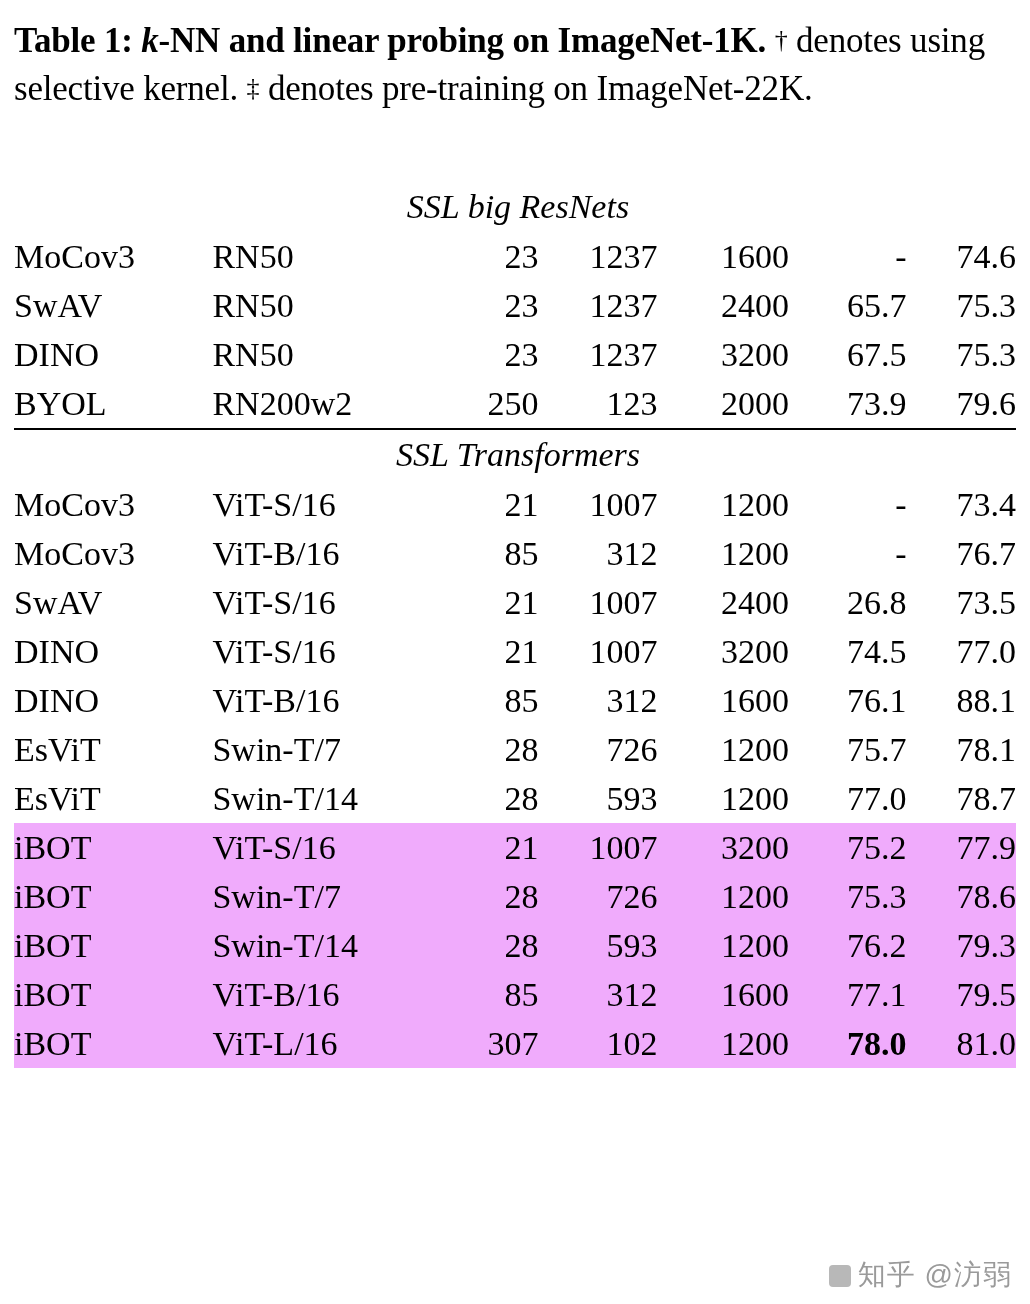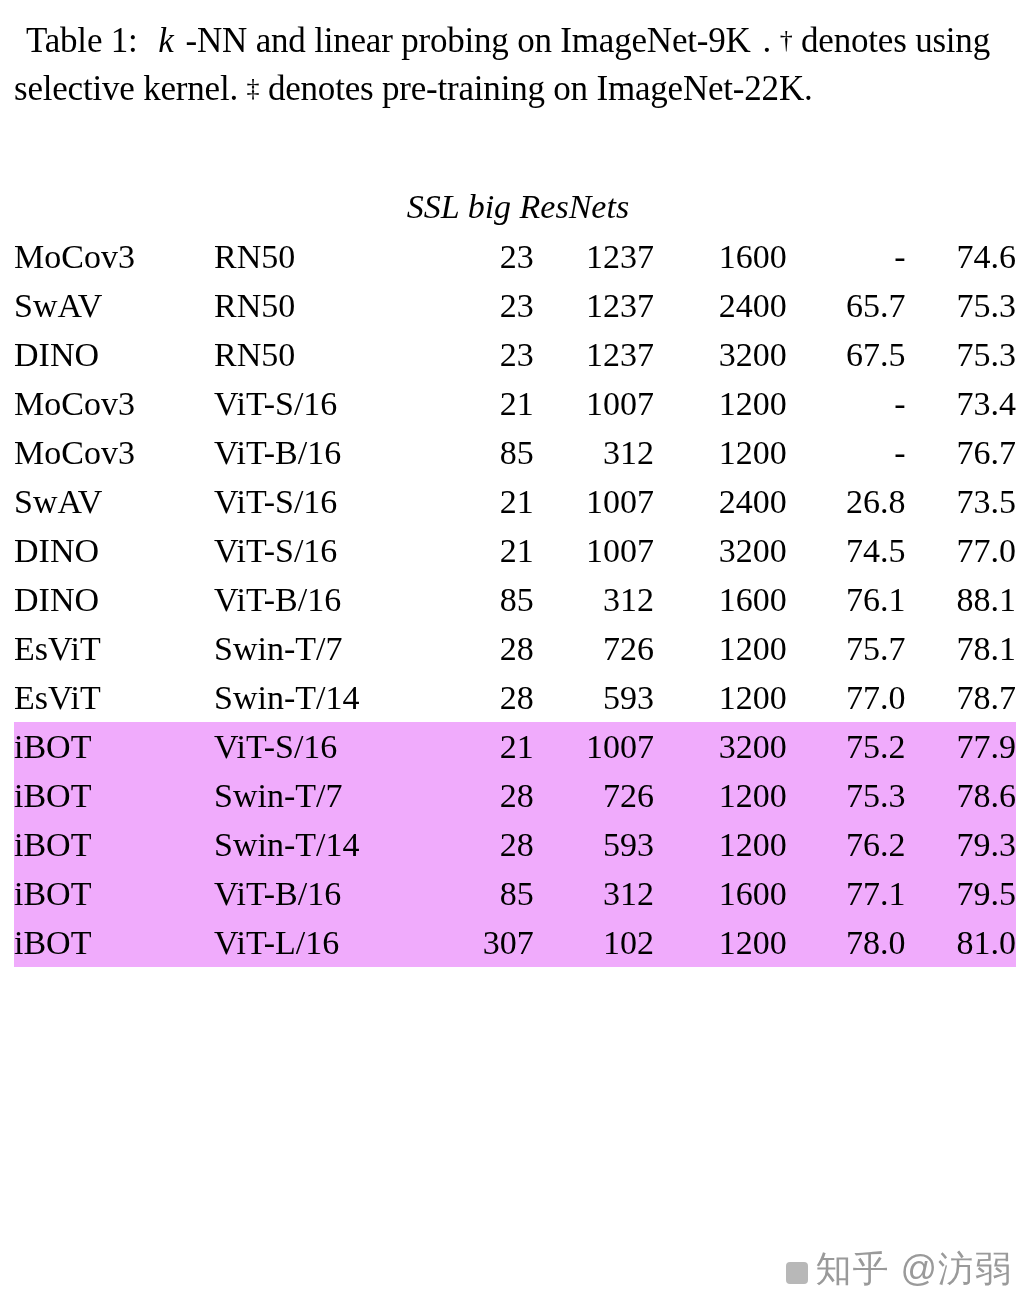--- a/index.html
+++ b/index.html
@@ -24,21 +24,21 @@
   .caption {
     position: absolute;
     left: 14px;
     top: 16px;
     width: 1005px;
     font-size: 35px;
     line-height: 47px;
     text-align: left;
     letter-spacing: -0.2px;
   }
-  .caption .b { font-weight: normal; margin-left: 12px; }
+  .caption .b { font-weight: bold; }
   .caption .it { font-style: italic; }
   .caption .dag { font-size: 26px; vertical-align: 4px; }
 
   table.tbl {
     position: absolute;
     left: 14px;
     top: 182px;
     width: 1002px;
     border-collapse: collapse;
     font-size: 34px;
@@ -68,55 +68,55 @@
   tr.data td { height: 49px; line-height: 49px; }
   tr.group td {
     height: 50px;
     line-height: 50px;
     font-style: italic;
     text-align: center;
     padding-left: 6px;
   }
   tr.hl td { background: #f0abfc; }
   .sup { font-size: 23px; vertical-align: 6px; }
-  .bold { font-weight: normal; }
+  .bold { font-weight: bold; }
   .fn-mark {
     background: #dce9f7;
     color: #c0392b;
     font-size: 22px;
     vertical-align: 9px;
     padding: 0 1px;
   }
   .knn-head-i { font-style: italic; }
   .watermark {
     position: absolute;
     right: 18px;
     bottom: 10px;
-    font-size: 36px;
+    font-size: 28px;
     color: #9a9a9a;
     font-family: "Liberation Sans", sans-serif;
     letter-spacing: 1px;
   }
   .wm-logo {
     display: inline-block;
     width: 22px; height: 22px;
     border-radius: 4px;
     background: #b8b8b8;
     vertical-align: -3px;
     margin-right: 7px;
   }
 </style>
 </head>
 <body>
 
 <div class="page">
 
   <div class="caption">
     <span class="b">Table 1:</span>
-    <span class="b it">k</span><span class="b">-NN and linear probing on ImageNet-9K</span><span class="b">.</span>
+    <span class="b it">k</span><span class="b">-NN and linear probing on ImageNet-1K</span><span class="b">.</span>
     <span class="dag">†</span><span> denotes using selective kernel. </span><span class="dag">‡</span><span> denotes pre-training on ImageNet-22K.</span>
   </div>
 
   <table class="tbl">
     <tbody>
 
       <tr class="group">
         <td colspan="7">SSL big ResNets</td>
       </tr>
       <tr class="data">
@@ -140,20 +140,32 @@
         <tr class="data">
           <td class="c-method"><span>DINO</span></td>
           <td class="c-arch"><span>RN50</span></td>
           <td class="c-par"><span>23</span></td>
           <td class="c-ims"><span>1237</span></td>
           <td class="c-epo"><span>3200</span></td>
           <td class="c-knn"><span>67.5</span></td>
           <td class="c-lin"><span>75.3</span></td>
         </tr>
         <tr class="data">
+          <td class="c-method"><span>BYOL</span></td>
+          <td class="c-arch"><span>RN200w2</span></td>
+          <td class="c-par"><span>250</span></td>
+          <td class="c-ims"><span>123</span></td>
+          <td class="c-epo"><span>2000</span></td>
+          <td class="c-knn"><span>73.9</span></td>
+          <td class="c-lin"><span>79.6</span></td>
+        </tr>
+        <tr class="group rule-mid">
+          <td colspan="7">SSL Transformers</td>
+        </tr>
+        <tr class="data">
           <td class="c-method"><span>MoCov3</span></td>
           <td class="c-arch"><span>ViT-S/16</span></td>
           <td class="c-par"><span>21</span></td>
           <td class="c-ims"><span>1007</span></td>
           <td class="c-epo"><span>1200</span></td>
           <td class="c-knn"><span>-</span></td>
           <td class="c-lin"><span>73.4</span></td>
         </tr>
         <tr class="data">
           <td class="c-method"><span>MoCov3</span></td>

